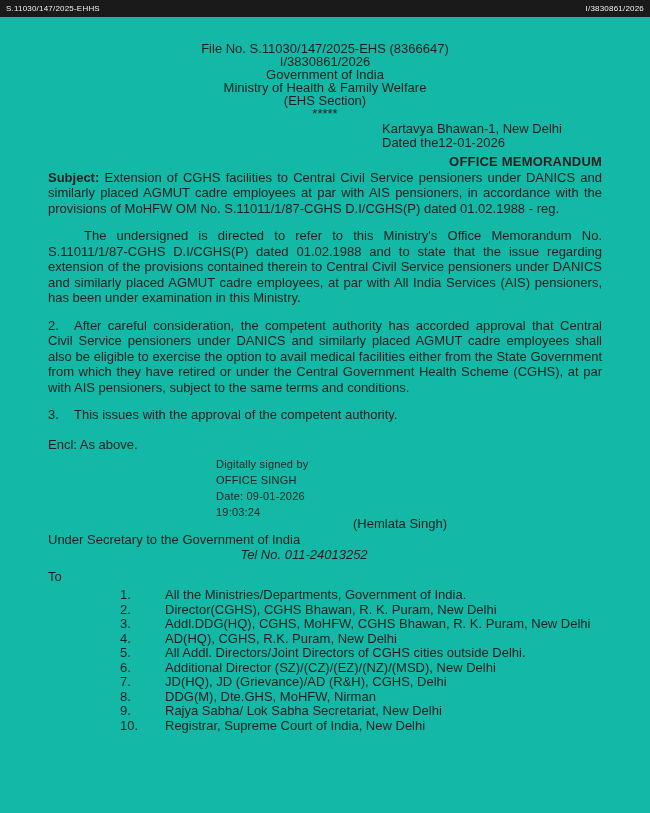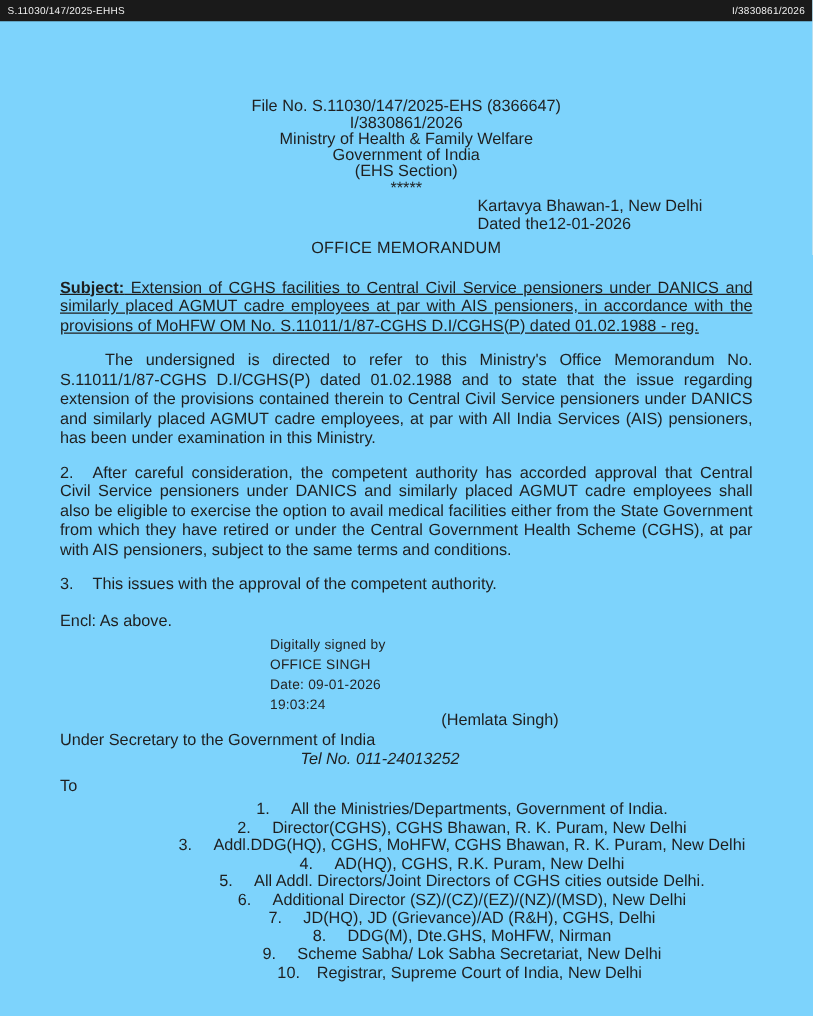--- a/index.html
+++ b/index.html
@@ -1,74 +1,74 @@
 <!DOCTYPE html>
 <html><head>
 <meta charset="utf-8">
 <style>
   * { margin:0; padding:0; box-sizing:border-box; }
   html,body { background:#e9e9e9; }
   .page {
     width:650px; height:813px; margin:0 auto; position:relative; overflow:hidden;
-    background:#7dd3fc; color:#1f1f1f;
+    background:#14b8a6; color:#1f1f1f;
     font-family:"Liberation Sans", sans-serif; font-size:13px; line-height:15.5px;
   }
   .topbar {
     height:17px; background:#1a1a1a; color:#f0f0f0;
     display:flex; justify-content:space-between; align-items:center;
     padding:0 6px; font-size:8px; line-height:8px; letter-spacing:0.2px;
   }
   .content { padding:25px 48px 0 48px; }
 
-  .letterhead { text-align:center; line-height:13px;margin-top:36px; }
+  .letterhead { text-align:center; line-height:13px; }
   .letterhead div { white-space:nowrap; }
 
   .place-date { width:220px; margin-left:auto; margin-top:2px; line-height:13.5px; text-align:left; }
 
-  .om-title { text-align:center; font-weight:normal; margin-top:5px; letter-spacing:0.2px; }
+  .om-title { text-align:right; font-weight:bold; margin-top:5px; letter-spacing:0.2px; }
 
-  .subject { margin-top:16px; text-align:justify;text-decoration:underline; }
+  .subject { margin-top:0; text-align:justify; }
   .subject b { font-weight:bold; }
 
   .para { margin-top:12px; text-align:justify; }
   .para.first-indent { text-indent:36px; }
   .pnum { display:inline-block; width:26px; }
 
   .encl { margin-top:14px; }
 
   .sigblock { margin-top:4px; }
   .digsig {
     margin-left:168px; font-size:11px; line-height:16px; color:#242424; letter-spacing:0.2px;
   }
   .signame { margin-top:-4px; padding-left:150px; text-align:center; }
   .sigdesig { text-align:left; }
   .sigtel   { text-align:center; padding-right:42px;font-style:italic; }
 
   .to-label { margin-top:6px; }
 
-  .recipients { margin-top:4px; line-height:14.5px;text-align:center; }
+  .recipients { margin-top:4px; line-height:14.5px; }
   .recipient .num { display:inline-block; margin-left:72px; width:45px; vertical-align:top; }
 </style>
 </head>
 <body>
 
 <div class="page">
 
   <div class="topbar">
     <span>S.11030/147/2025-EHHS</span>
     <span>I/3830861/2026</span>
   </div>
 
   <div class="content">
 
     <div class="letterhead">
       <div>File No. S.11030/147/2025-EHS (8366647)</div>
       <div>I/3830861/2026</div>
+      <div>Government of India</div>
       <div>Ministry of Health &amp; Family Welfare</div>
-      <div>Government of India</div>
       <div>(EHS Section)</div>
       <div>*****</div>
     </div>
 
     <div class="place-date">
       <div>Kartavya Bhawan-1, New Delhi</div>
       <div>Dated the12-01-2026</div>
     </div>
 
     <div class="om-title">OFFICE MEMORANDUM</div>
@@ -99,18 +99,18 @@
 
     <div class="recipients">
       <div class="recipient"><span class="num">1.</span><span>All the Ministries/Departments, Government of India.</span></div>
       <div class="recipient"><span class="num">2.</span><span>Director(CGHS), CGHS Bhawan, R. K. Puram, New Delhi</span></div>
       <div class="recipient"><span class="num">3.</span><span>Addl.DDG(HQ), CGHS, MoHFW, CGHS Bhawan, R. K. Puram, New Delhi</span></div>
       <div class="recipient"><span class="num">4.</span><span>AD(HQ), CGHS, R.K. Puram, New Delhi</span></div>
       <div class="recipient"><span class="num">5.</span><span>All Addl. Directors/Joint Directors of CGHS cities outside Delhi.</span></div>
       <div class="recipient"><span class="num">6.</span><span>Additional Director (SZ)/(CZ)/(EZ)/(NZ)/(MSD), New Delhi</span></div>
       <div class="recipient"><span class="num">7.</span><span>JD(HQ), JD (Grievance)/AD (R&amp;H), CGHS, Delhi</span></div>
       <div class="recipient"><span class="num">8.</span><span>DDG(M), Dte.GHS, MoHFW, Nirman</span></div>
-      <div class="recipient"><span class="num">9.</span><span>Scheme Sabha/ Lok Sabha Secretariat, New Delhi</span></div>
+      <div class="recipient"><span class="num">9.</span><span>Rajya Sabha/ Lok Sabha Secretariat, New Delhi</span></div>
       <div class="recipient"><span class="num">10.</span><span>Registrar, Supreme Court of India, New Delhi</span></div>
     </div>
 
   </div>
 </div>
 
 </body></html>

